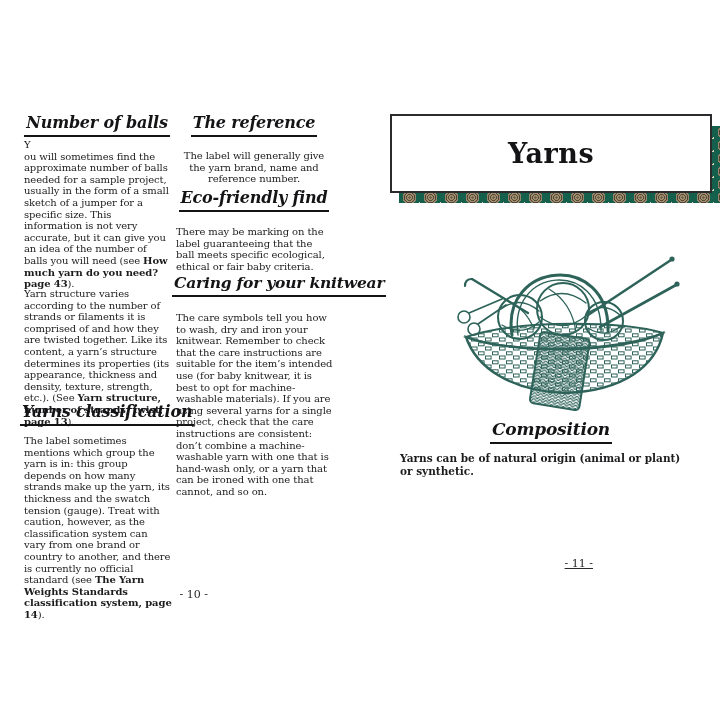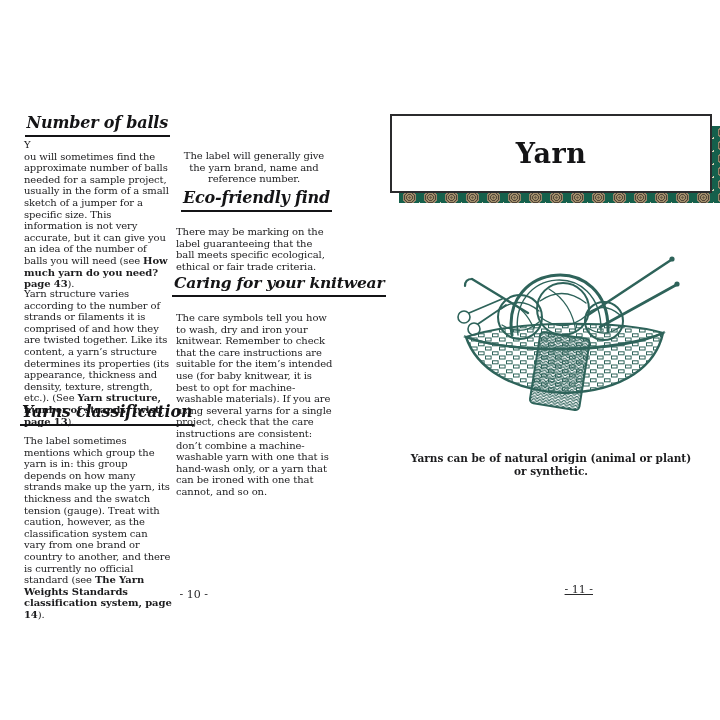--- a/index.html
+++ b/index.html
@@ -6,21 +6,21 @@
   body{
     width:720px;height:720px;overflow:hidden;position:relative;
     background:#ffffff;
     font-family:"DejaVu Serif","Liberation Serif",serif;
     color:#1c1c1e;
   }
   .abs{position:absolute;}
 
   
   .sec-head{
-    text-align:right;
+    text-align:center;
   }
   .sec-head .hd{
     display:inline-block;
     font-style:italic;font-weight:bold;
     font-size:16px;letter-spacing:-0.2px;
     border-bottom:2px solid #141416;
     padding:0 2px 3px 2px;
     color:#141416;
     white-space:nowrap;
   }
@@ -53,21 +53,21 @@
   }
   .chapter-title{
     font-size:27px;font-weight:bold;color:#141416;letter-spacing:0.5px;
   }
 
   .comp-head{left:390px;top:419px;width:322px;}
   .comp-head .hd{font-size:17px;}
   .comp-text{
     left:400px;top:452px;width:302px;
     font-size:10.5px;font-weight:bold;line-height:13px;
-    text-align:center;color:#1c1c1e;
+    color:#1c1c1e;
   }
   .comp-text span{display:block;}
 </style>
 </head>
 <body>
 
 <div class="abs" style="left:0;top:0;width:365px;height:720px;">
 
   <div class="abs sec-head" style="left:24px;top:113px;width:146px;">
     <span class="hd">Number of balls</span>
@@ -80,47 +80,50 @@
     <span>Yarn structure varies according to the number of strands or filaments it is comprised of and how they are twisted together. Like its content, a yarn’s structure determines its properties (its appearance, thickness and density, texture, strength, etc.). (See </span><b>Yarn structure, number of strands, twist, page 13</b><span>).</span>
   </div>
 
   <div class="abs sec-head" style="left:20px;top:402px;width:152px;">
     <span class="hd">Yarns classification</span>
   </div>
   <div class="abs para" style="left:24px;top:435px;width:148px;">
     <span>The label sometimes mentions which group the yarn is in: this group depends on how many strands make up the yarn, its thickness and the swatch tension (gauge). Treat with caution, however, as the classification system can vary from one brand or country to another, and there is currently no official standard (see </span><b>The Yarn Weights Standards classification system, page 14</b><span>).</span>
   </div>
 
+  <div class="abs sec-head" style="left:176px;top:113px;width:156px;">
+    <span class="hd">The reference</span>
+  </div>
   <div class="abs para" style="left:176px;top:150px;width:156px;text-align:center;">
     <span>The label will generally give the yarn brand, name and reference number.</span>
   </div>
 
   <div class="abs sec-head" style="left:176px;top:188px;width:156px;">
     <span class="hd">Eco-friendly find</span>
   </div>
   <div class="abs para" style="left:176px;top:226px;width:156px;">
-    <span>There may be marking on the label guaranteeing that the ball meets specific ecological, ethical or fair trade criteria.</span>
+    <span>There may be marking on the label guaranteeing that the ball meets specific ecological, ethical or fair baby criteria.</span>
   </div>
 
   <div class="abs sec-head" style="left:172px;top:273px;width:164px;">
     <span class="hd" style="font-size:15.5px;">Caring for your knitwear</span>
   </div>
   <div class="abs para" style="left:176px;top:312px;width:158px;">
     <span>The care symbols tell you how to wash, dry and iron your knitwear. Remember to check that the care instructions are suitable for the item’s intended use (for baby knitwear, it is best to opt for machine-washable materials). If you are using several yarns for a single project, check that the care instructions are consistent: don’t combine a machine-washable yarn with one that is hand-wash only, or a yarn that can be ironed with one that cannot, and so on.</span>
   </div>
 
   <div class="abs pagenum" style="left:128px;top:588px;">- 10 -</div>
 </div>
 
 <div class="abs" style="left:365px;top:0;width:355px;height:720px;">
 
   <div class="abs pattern-band" style="left:34px;"></div>
 
   <div class="abs title-box" style="left:25px;">
-    <span class="chapter-title">Yarn</span>
+    <span class="chapter-title">Yarns</span>
   </div>
 
   <div class="abs" style="left:85px;top:243px;width:230px;height:172px;">
     <svg width="230" height="172" viewBox="0 0 230 172" xmlns="http://www.w3.org/2000/svg">
       <defs>
         <pattern id="weave" width="14" height="9" patternUnits="userSpaceOnUse">
           <rect x="0.5" y="0.8" width="5.6" height="3" fill="none" stroke="#2e635a" stroke-width="1"></rect>
           <rect x="7.5" y="5" width="5.6" height="3" fill="none" stroke="#2e635a" stroke-width="1"></rect>
         </pattern>
         <pattern id="knit" width="6" height="6" patternUnits="userSpaceOnUse">
@@ -162,19 +165,22 @@
 
         <path d="M16,94 C26,124 60,148 115,150 C175,148 206,122 213,90 C172,110 64,112 16,94 Z" fill="url(#weave)" stroke-width="2.4"></path>
 
         <g transform="rotate(9 110 120)">
           <rect x="86" y="92" width="50" height="72" rx="4" fill="url(#knit)" stroke-width="2"></rect>
         </g>
       </g>
     </svg>
   </div>
 
+  <div class="abs sec-head comp-head" style="left:25px;">
+    <span class="hd">Composition</span>
+  </div>
   <div class="abs comp-text" style="left:35px;">
     <span>Yarns can be of natural origin (animal or plant)</span>
     <span>or synthetic.</span>
   </div>
 
-  <div class="abs pagenum" style="left:148px;top:583px;text-decoration:underline;">- 11 -</div>
+  <div class="abs pagenum" style="left:148px;top:557px;text-decoration:underline;">- 11 -</div>
 </div>
 
 </body></html>

